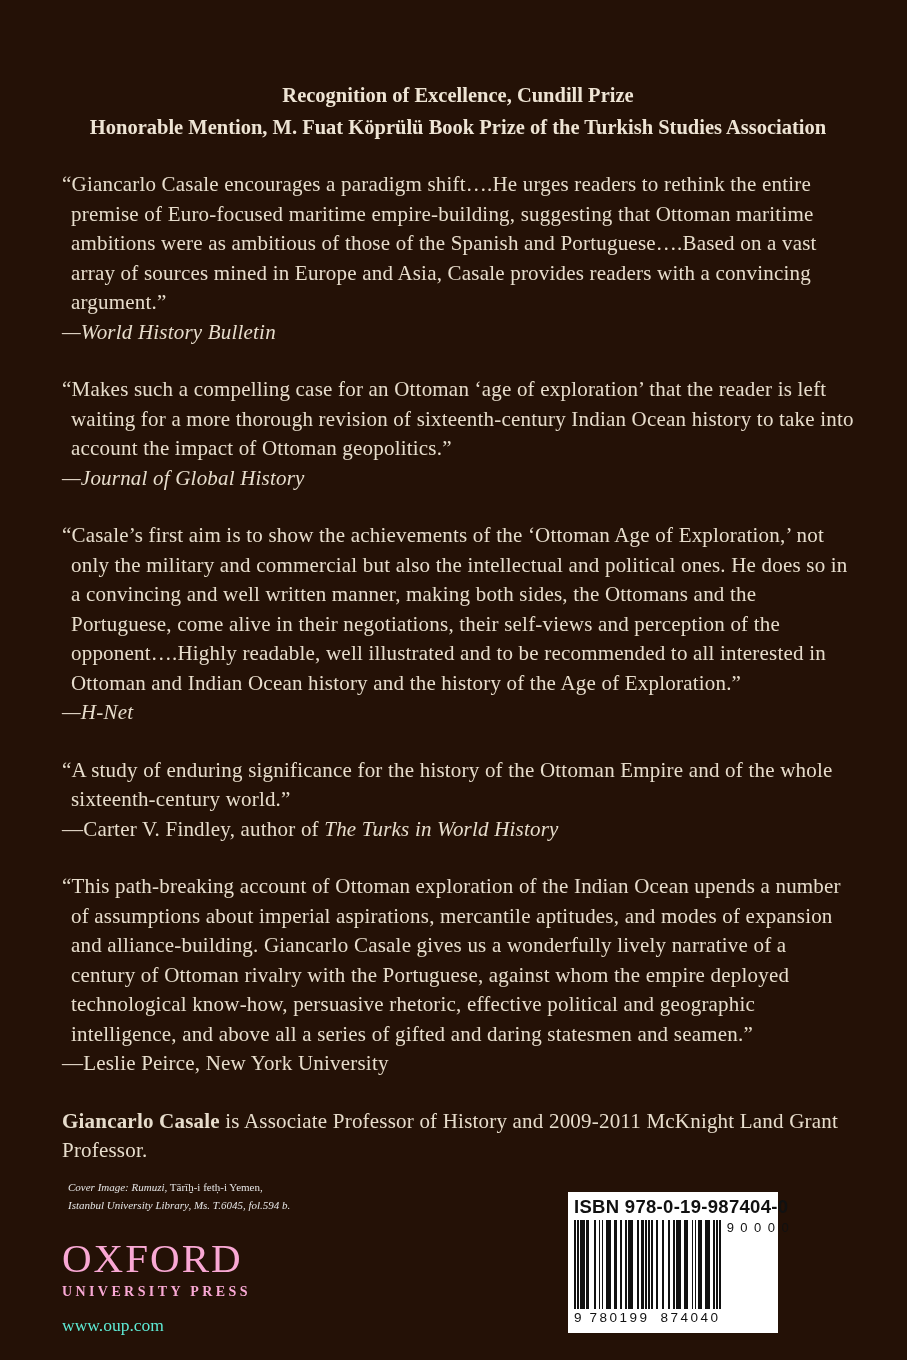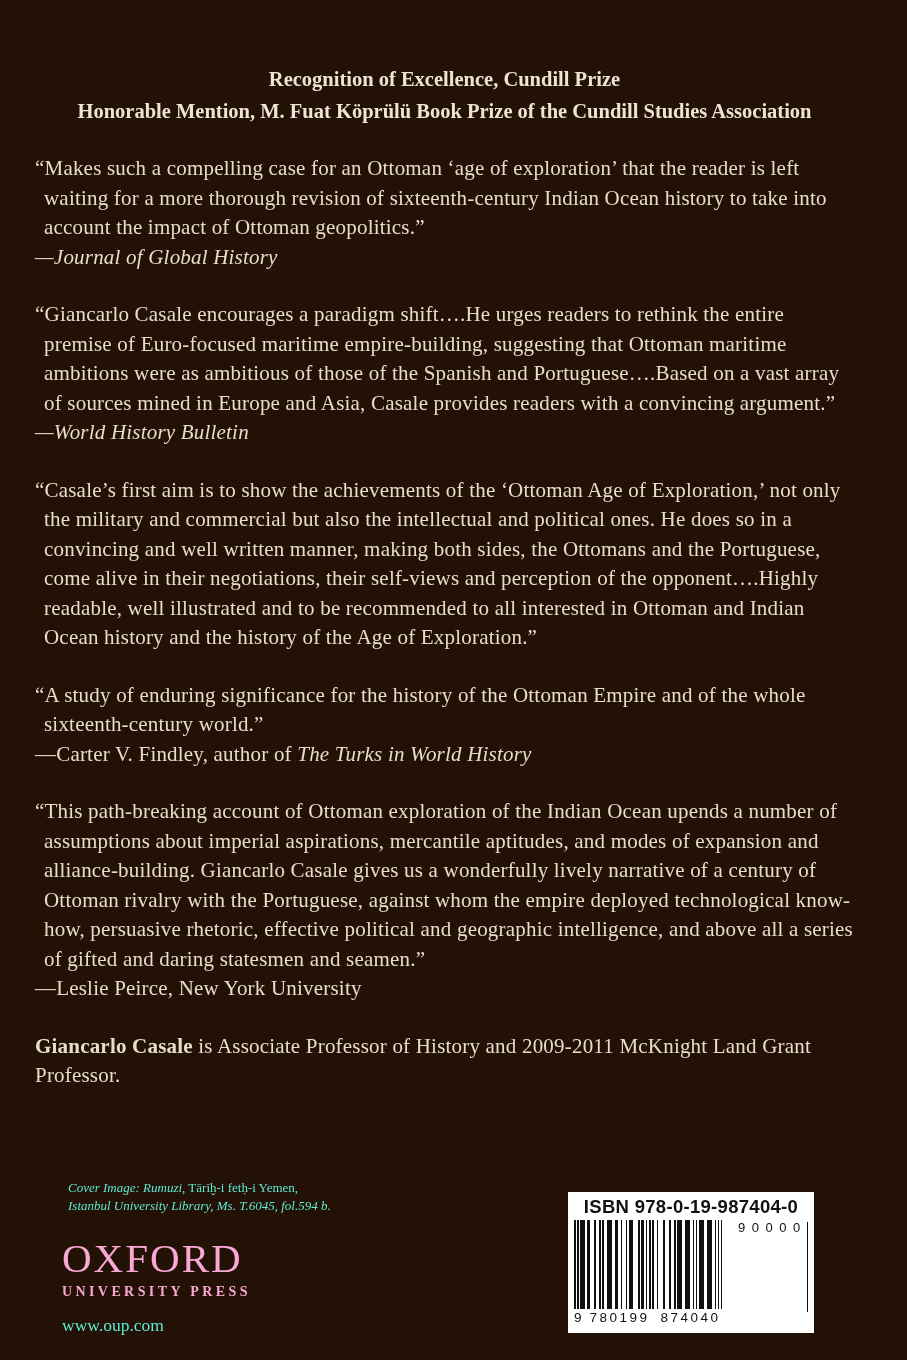--- a/index.html
+++ b/index.html
@@ -7,21 +7,22 @@
   body {
     position: relative;
     background: #241106;
     font-family: "Liberation Serif", serif;
     color: #e7ddcc;
     overflow: hidden;
   }
   .page {
     position: absolute;
     inset: 0;
-    padding: 63px 53px 0 35px;
+    padding: 63px 53px 0 62px;
+    margin-top: 16px;
   }
   
   .awards {
     text-align: center;
     font-weight: bold;
     font-size: 20.5px;
     line-height: 32px;
     color: #eee4d4;
     margin-bottom: 27px;
   }
@@ -46,23 +47,23 @@
   .bio {
     font-size: 21px;
     line-height: 29.5px;
     letter-spacing: 0.2px;
   }
   
   .credit {
     position: absolute;
     left: 68px;
     top: 1179px;
-    font-size: 13px;
+    font-size: 11px;
     line-height: 17.5px;
-    color: #5eead4;
+    color: #e5e5e5;
   }
   
   .publisher { position: absolute; left: 62px; top: 1235px; color: #f9a8d4; }
   .oxford {
     font-size: 41px;
     line-height: 46px;
     letter-spacing: 2px;
   }
   .press {
     margin-top: 3px;
@@ -75,21 +76,21 @@
     left: 62px;
     top: 1315px;
     font-size: 17.5px;
     color: #5eead4;
   }
   
   .barcode-box {
     position: absolute;
     left: 568px;
     top: 1192px;
-    width: 246px;
+    width: 210px;
     height: 141px;
     background: #ffffff;
     padding: 4px 6px 5px 6px;
     color: #111;
     font-family: "Liberation Sans", sans-serif;
   }
   .isbn {
     font-size: 18.5px;
     font-weight: bold;
     text-align: center;
@@ -130,35 +131,36 @@
   }
   .supp-code .bars { height: 90px; margin-top: 2px; }
 </style>
 </head>
 <body>
 
 <div class="page">
 
   <div class="awards">
     <div>Recognition of Excellence, Cundill Prize</div>
-    <div>Honorable Mention, M. Fuat Köprülü Book Prize of the Cundill Studies Association</div>
+    <div>Honorable Mention, M. Fuat Köprülü Book Prize of the Turkish Studies Association</div>
+  </div>
+
+  <div class="blurb">
+    <div class="quote">“Giancarlo Casale encourages a paradigm shift….He urges readers to rethink the entire premise of Euro-focused maritime empire-building, suggesting that Ottoman maritime ambitions were as ambitious of those of the Spanish and Portuguese….Based on a vast array of sources mined in Europe and Asia, Casale provides readers with a convincing argument.”</div>
+    <div class="attr it">—World History Bulletin</div>
   </div>
 
   <div class="blurb">
     <div class="quote">“Makes such a compelling case for an Ottoman ‘age of exploration’ that the reader is left waiting for a more thorough revision of sixteenth-century Indian Ocean history to take into account the impact of Ottoman geopolitics.”</div>
     <div class="attr it">—Journal of Global History</div>
   </div>
 
   <div class="blurb">
-    <div class="quote">“Giancarlo Casale encourages a paradigm shift….He urges readers to rethink the entire premise of Euro-focused maritime empire-building, suggesting that Ottoman maritime ambitions were as ambitious of those of the Spanish and Portuguese….Based on a vast array of sources mined in Europe and Asia, Casale provides readers with a convincing argument.”</div>
-    <div class="attr it">—World History Bulletin</div>
-  </div>
-
-  <div class="blurb">
     <div class="quote">“Casale’s first aim is to show the achievements of the ‘Ottoman Age of Exploration,’ not only the military and commercial but also the intellectual and political ones. He does so in a convincing and well written manner, making both sides, the Ottomans and the Portuguese, come alive in their negotiations, their self-views and perception of the opponent….Highly readable, well illustrated and to be recommended to all interested in Ottoman and Indian Ocean history and the history of the Age of Exploration.”</div>
+    <div class="attr it">—H-Net</div>
   </div>
 
   <div class="blurb">
     <div class="quote">“A study of enduring significance for the history of the Ottoman Empire and of the whole sixteenth-century world.”</div>
     <div class="attr"><span class="up">—Carter V. Findley, author of </span><span class="it">The Turks in World History</span></div>
   </div>
 
   <div class="blurb">
     <div class="quote">“This path-breaking account of Ottoman exploration of the Indian Ocean upends a number of assumptions about imperial aspirations, mercantile aptitudes, and modes of expansion and alliance-building. Giancarlo Casale gives us a wonderfully lively narrative of a century of Ottoman rivalry with the Portuguese, against whom the empire deployed technological know-how, persuasive rhetoric, effective political and geographic intelligence, and above all a series of gifted and daring statesmen and seamen.”</div>
     <div class="attr">—Leslie Peirce, New York University</div>

